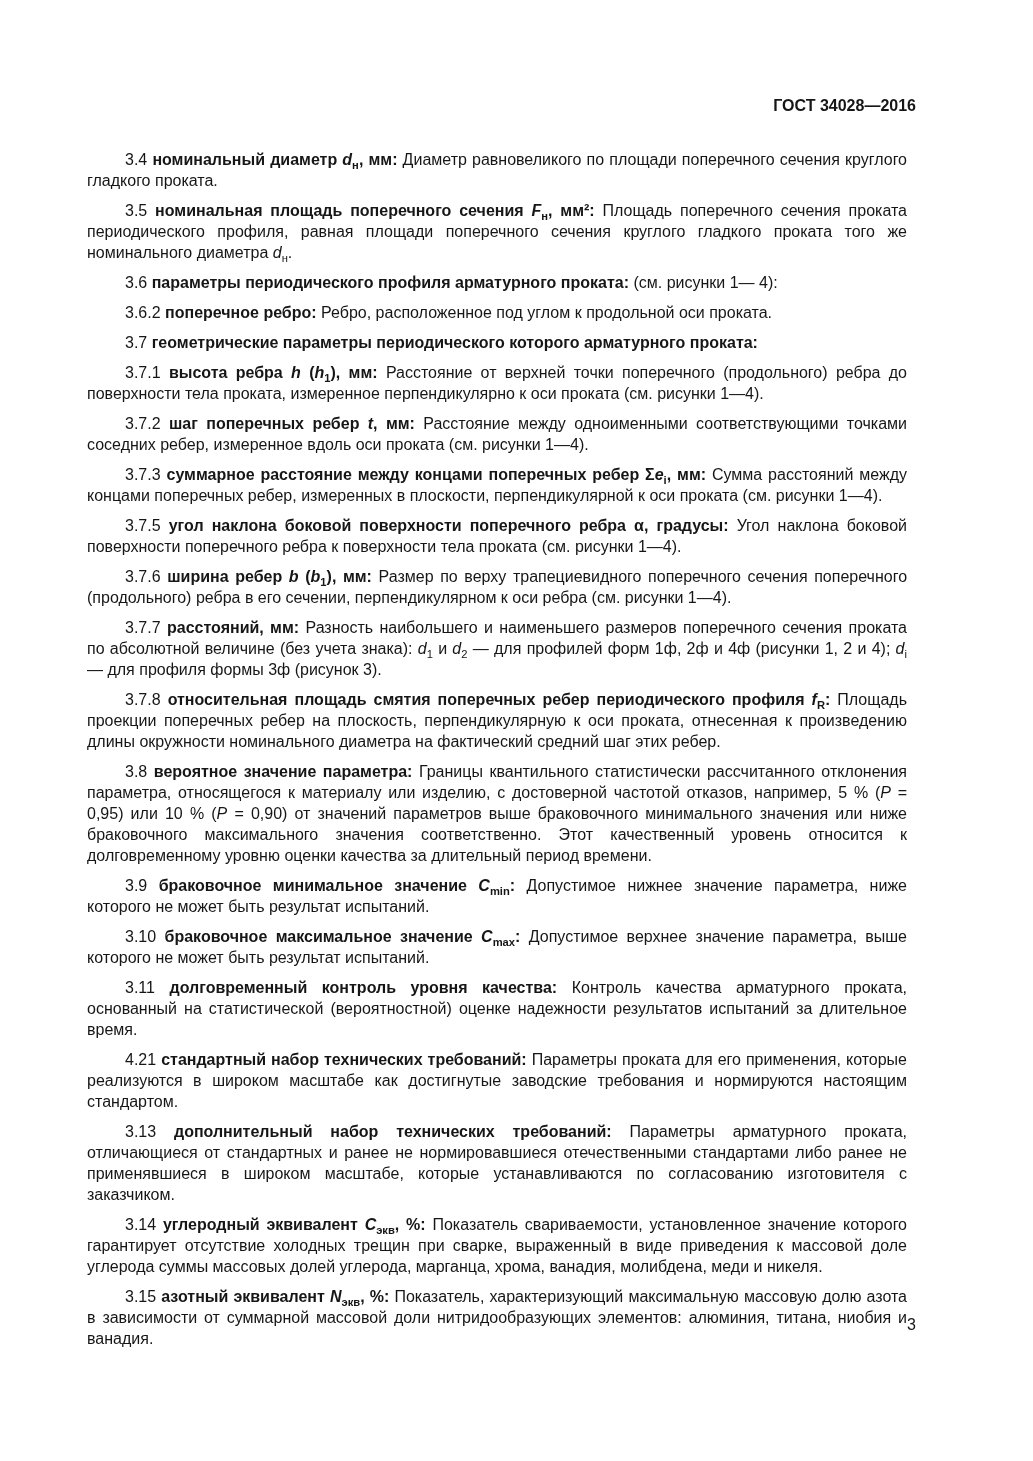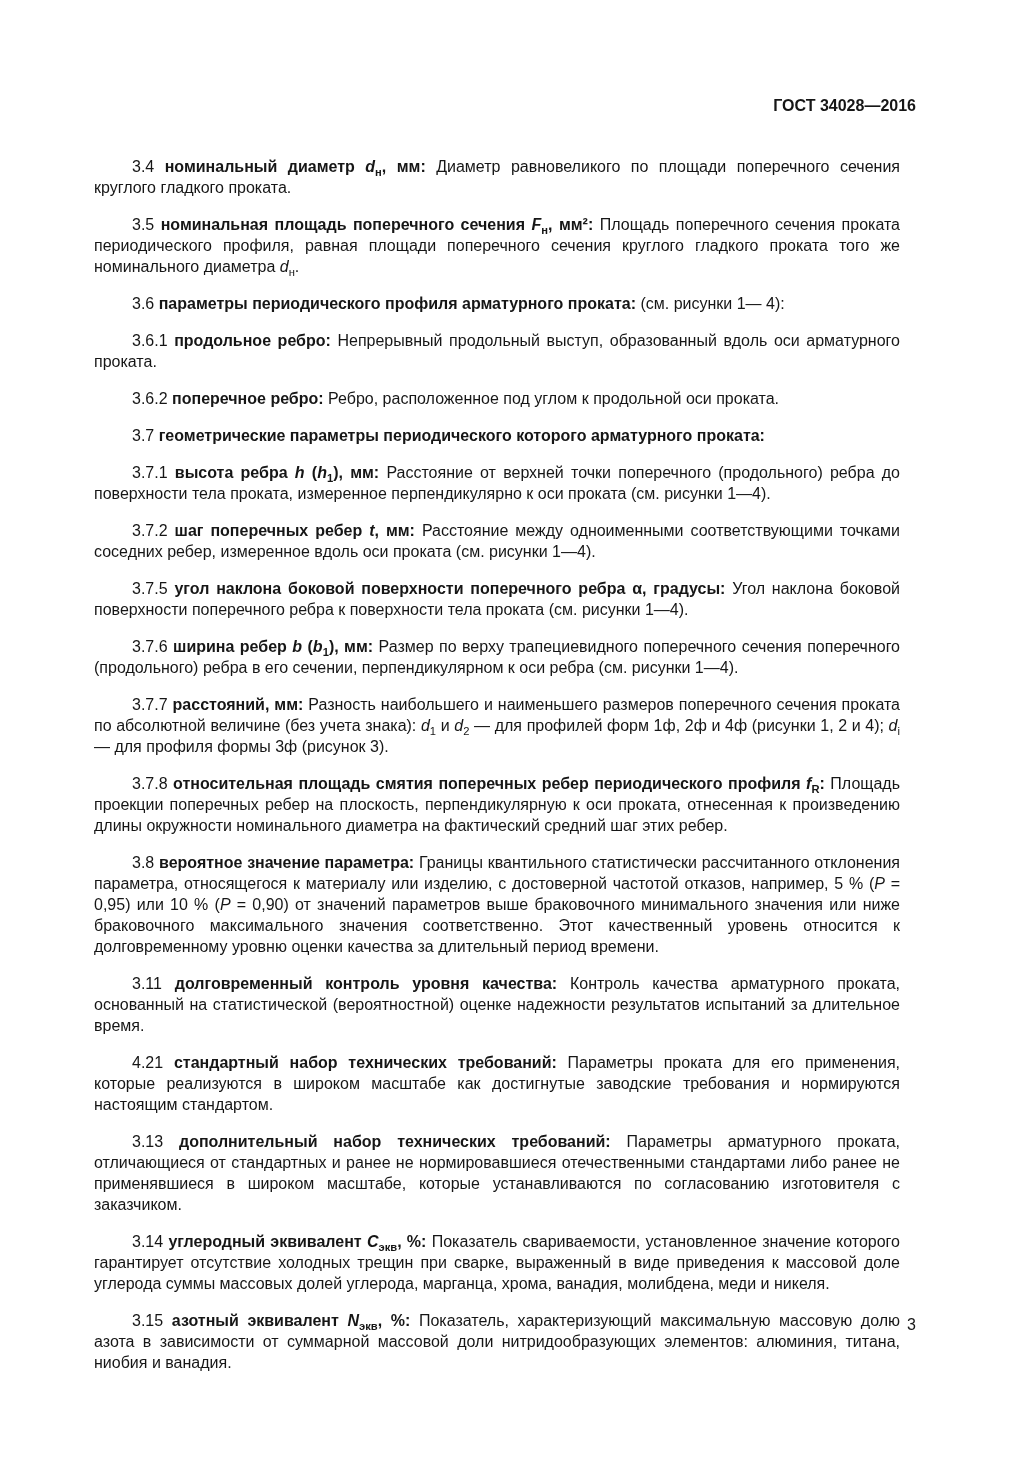--- a/index.html
+++ b/index.html
@@ -23,21 +23,21 @@
     font-size: 16px;
   }
   .content {
     position: absolute;
     top: 140px; left: 78px; width: 838px;
     font-size: 16px;
     line-height: 21px;
     text-align: justify;
   }
   .content p.term-item {
-    margin: 16px;
+    margin: 9px;
     text-indent: 38px;
   }
   .content b.term { font-weight: bold; }
   .content i { font-style: italic; }
   .content sub {
     font-size: 70%;
     line-height: 0;
   }
   .footer {
     position: absolute;
@@ -54,43 +54,45 @@
     <span>ГОСТ 34028—2016</span>
   </div>
 
   <div class="content" id="terms-container">
   <p class="term-item"><span class="num">3.4</span> <b class="term">номинальный диаметр <i>d</i><sub>н</sub>, мм:</b> <span class="def">Диаметр равновеликого по площади поперечного сечения круглого гладкого проката.</span></p>
 
   <p class="term-item"><span class="num">3.5</span> <b class="term">номинальная площадь поперечного сечения <i>F</i><sub>н</sub>, мм²:</b> <span class="def">Площадь поперечного сечения проката периодического профиля, равная площади поперечного сечения круглого гладкого проката того же номинального диаметра <i>d</i><sub>н</sub>.</span></p>
 
   <p class="term-item"><span class="num">3.6</span> <b class="term">параметры периодического профиля арматурного проката:</b> <span class="def">(см. рисунки 1— 4):</span></p>
 
-  <p class="term-item"><span class="num">3.6.1</span> <b class="term">продольное ребро:</b> <span class="def">Непрерывный продольный выступ, образованный вдоль оси арматурного проката.</span></p>
 
   <p class="term-item"><span class="num">3.6.2</span> <b class="term">поперечное ребро:</b> <span class="def">Ребро, расположенное под углом к продольной оси проката.</span></p>
 
   <p class="term-item"><span class="num">3.7</span> <b class="term">геометрические параметры периодического которого арматурного проката:</b> <span class="def"></span></p>
 
   <p class="term-item"><span class="num">3.7.1</span> <b class="term">высота ребра <i>h</i> (<i>h</i><sub>1</sub>), мм:</b> <span class="def">Расстояние от верхней точки поперечного (продольного) ребра до поверхности тела проката, измеренное перпендикулярно к оси проката (см. рисунки 1—4).</span></p>
 
   <p class="term-item"><span class="num">3.7.2</span> <b class="term">шаг поперечных ребер <i>t</i>, мм:</b> <span class="def">Расстояние между одноименными соответствующими точками соседних ребер, измеренное вдоль оси проката (см. рисунки 1—4).</span></p>
 
+  <p class="term-item"><span class="num">3.7.3</span> <b class="term">суммарное расстояние между концами поперечных ребер Σ<i>e</i><sub>i</sub>, мм:</b> <span class="def">Сумма расстояний между концами поперечных ребер, измеренных в плоскости, перпендикулярной к оси проката (см. рисунки 1—4).</span></p>
 
 
   <p class="term-item"><span class="num">3.7.5</span> <b class="term">угол наклона боковой поверхности поперечного ребра α, градусы:</b> <span class="def">Угол наклона боковой поверхности поперечного ребра к поверхности тела проката (см. рисунки 1—4).</span></p>
 
   <p class="term-item"><span class="num">3.7.6</span> <b class="term">ширина ребер <i>b</i> (<i>b</i><sub>1</sub>), мм:</b> <span class="def">Размер по верху трапециевидного поперечного сечения поперечного (продольного) ребра в его сечении, перпендикулярном к оси ребра (см. рисунки 1—4).</span></p>
 
   <p class="term-item"><span class="num">3.7.7</span> <b class="term">расстояний, мм:</b> <span class="def">Разность наибольшего и наименьшего размеров поперечного сечения проката по абсолютной величине (без учета знака): <i>d</i><sub>1</sub> и <i>d</i><sub>2</sub> — для профилей форм 1ф, 2ф и 4ф (рисунки 1, 2 и 4); <i>d</i><sub>i</sub> — для профиля формы 3ф (рисунок 3).</span></p>
 
   <p class="term-item"><span class="num">3.7.8</span> <b class="term">относительная площадь смятия поперечных ребер периодического профиля <i>f</i><sub>R</sub>:</b> <span class="def">Площадь проекции поперечных ребер на плоскость, перпендикулярную к оси проката, отнесенная к произведению длины окружности номинального диаметра на фактический средний шаг этих ребер.</span></p>
 
   <p class="term-item"><span class="num">3.8</span> <b class="term">вероятное значение параметра:</b> <span class="def">Границы квантильного статистически рассчитанного отклонения параметра, относящегося к материалу или изделию, с достоверной частотой отказов, например, 5 % (<i>P</i> = 0,95) или 10 % (<i>P</i> = 0,90) от значений параметров выше браковочного минимального значения или ниже браковочного максимального значения соответственно. Этот качественный уровень относится к долговременному уровню оценки качества за длительный период времени.</span></p>
 
+  <p class="term-item"><span class="num">3.9</span> <b class="term">браковочное минимальное значение <i>C</i><sub>min</sub>:</b> <span class="def">Допустимое нижнее значение параметра, ниже которого не может быть результат испытаний.</span></p>
 
+  <p class="term-item"><span class="num">3.10</span> <b class="term">браковочное максимальное значение <i>C</i><sub>max</sub>:</b> <span class="def">Допустимое верхнее значение параметра, выше которого не может быть результат испытаний.</span></p>
 
   <p class="term-item"><span class="num">3.11</span> <b class="term">долговременный контроль уровня качества:</b> <span class="def">Контроль качества арматурного проката, основанный на статистической (вероятностной) оценке надежности результатов испытаний за длительное время.</span></p>
 
   <p class="term-item"><span class="num">4.21</span> <b class="term">стандартный набор технических требований:</b> <span class="def">Параметры проката для его применения, которые реализуются в широком масштабе как достигнутые заводские требования и нормируются настоящим стандартом.</span></p>
 
   <p class="term-item"><span class="num">3.13</span> <b class="term">дополнительный набор технических требований:</b> <span class="def">Параметры арматурного проката, отличающиеся от стандартных и ранее не нормировавшиеся отечественными стандартами либо ранее не применявшиеся в широком масштабе, которые устанавливаются по согласованию изготовителя с заказчиком.</span></p>
 
   <p class="term-item"><span class="num">3.14</span> <b class="term">углеродный эквивалент <i>C</i><sub>экв</sub>, %:</b> <span class="def">Показатель свариваемости, установленное значение которого гарантирует отсутствие холодных трещин при сварке, выраженный в виде приведения к массовой доле углерода суммы массовых долей углерода, марганца, хрома, ванадия, молибдена, меди и никеля.</span></p>
 
   <p class="term-item"><span class="num">3.15</span> <b class="term">азотный эквивалент <i>N</i><sub>экв</sub>, %:</b> <span class="def">Показатель, характеризующий максимальную массовую долю азота в зависимости от суммарной массовой доли нитридообразующих элементов: алюминия, титана, ниобия и ванадия.</span></p>

